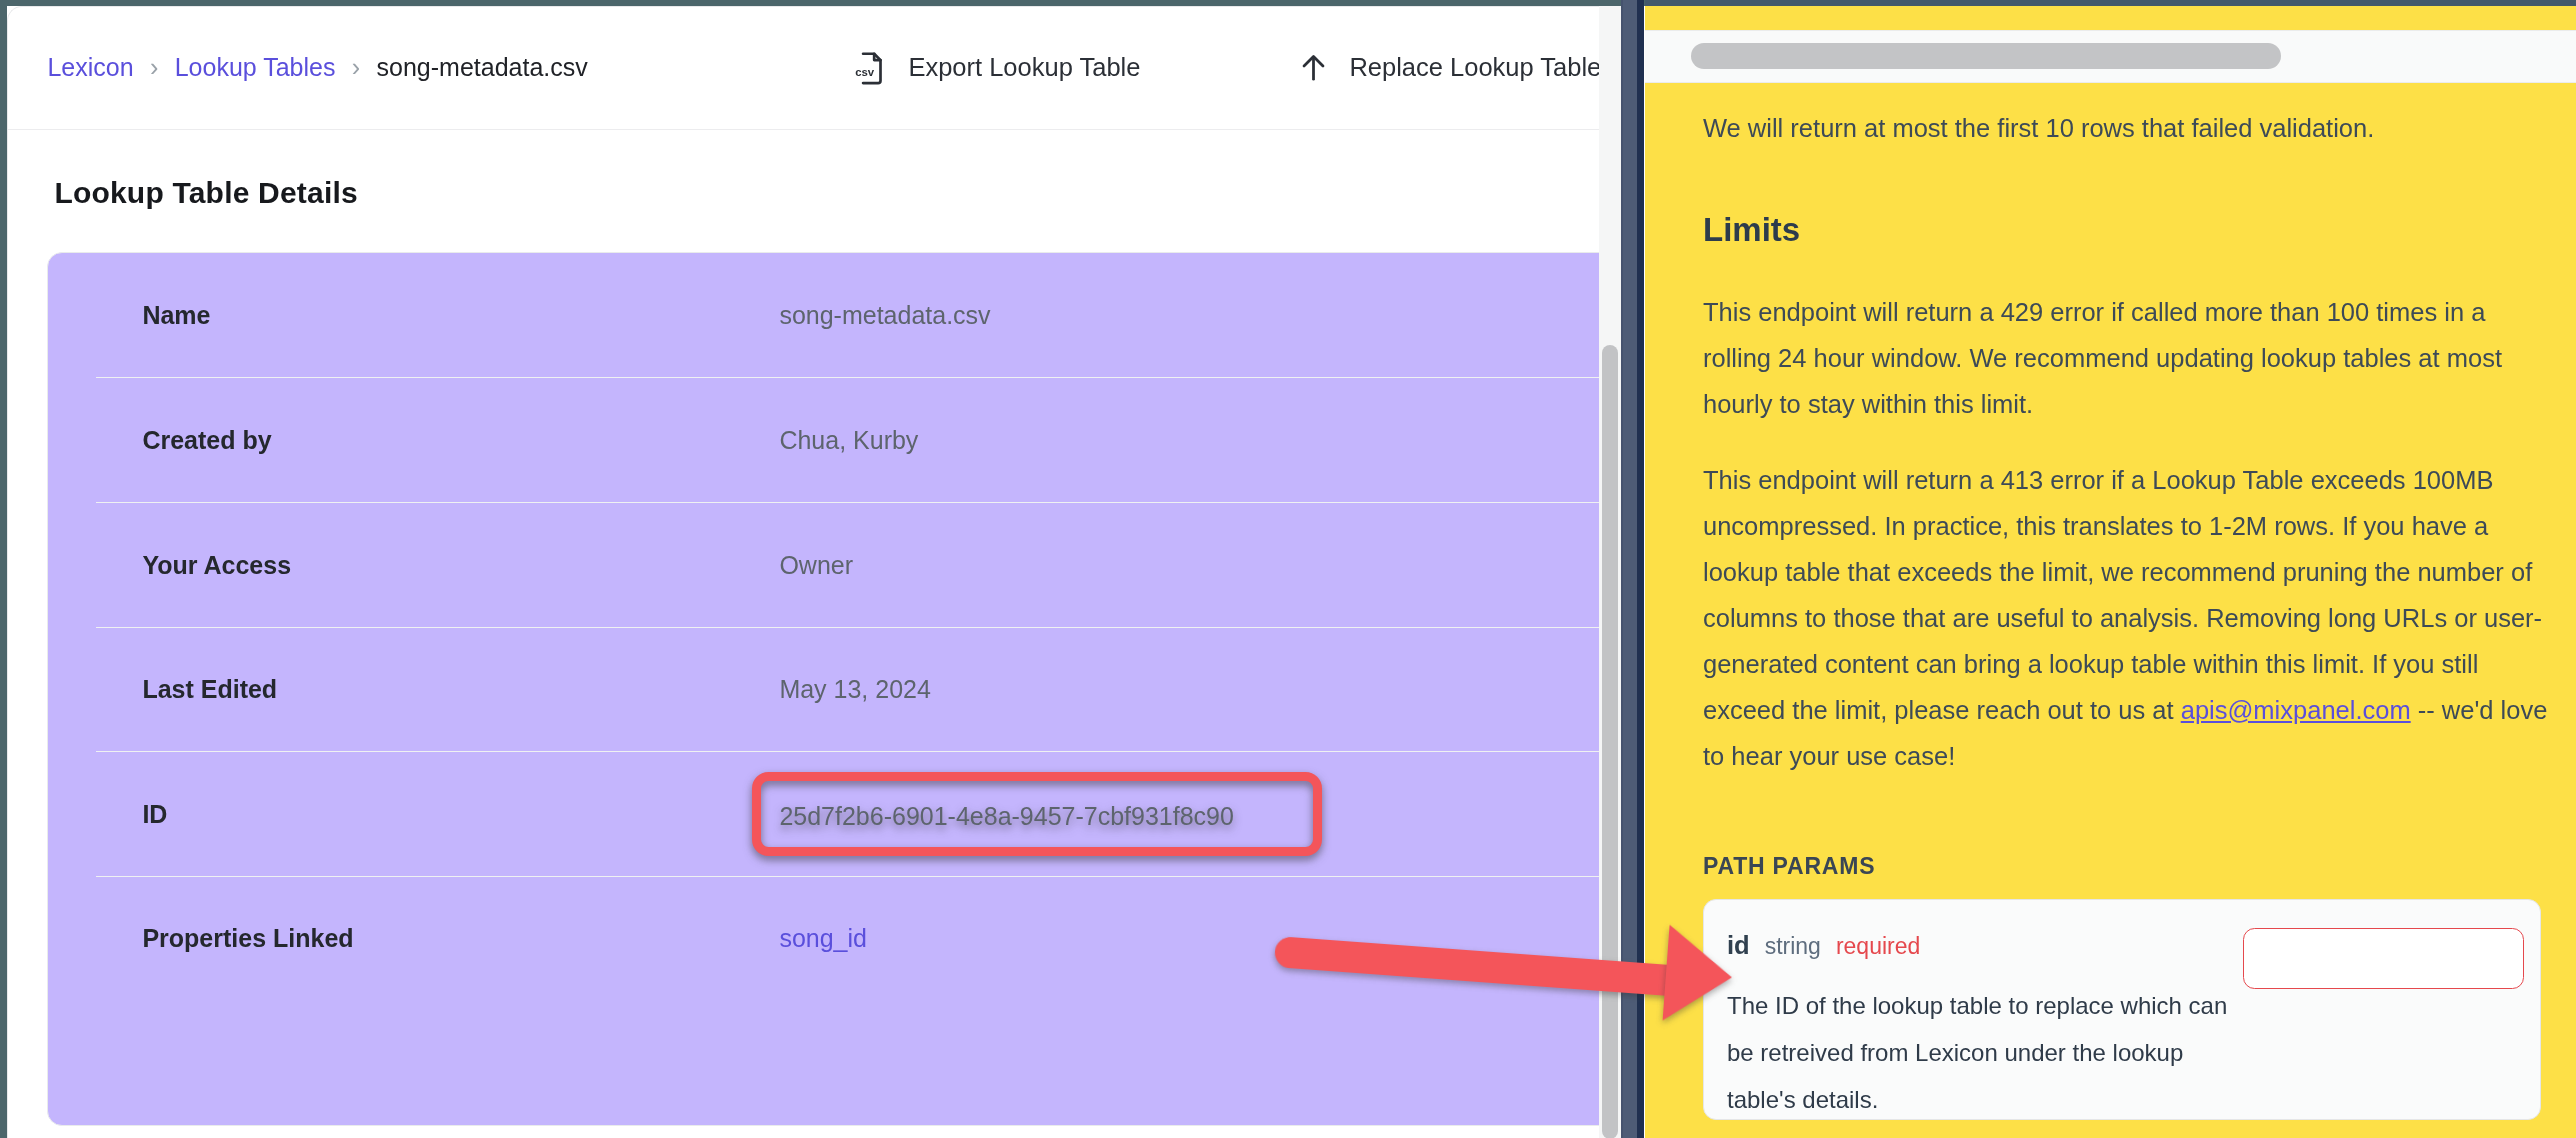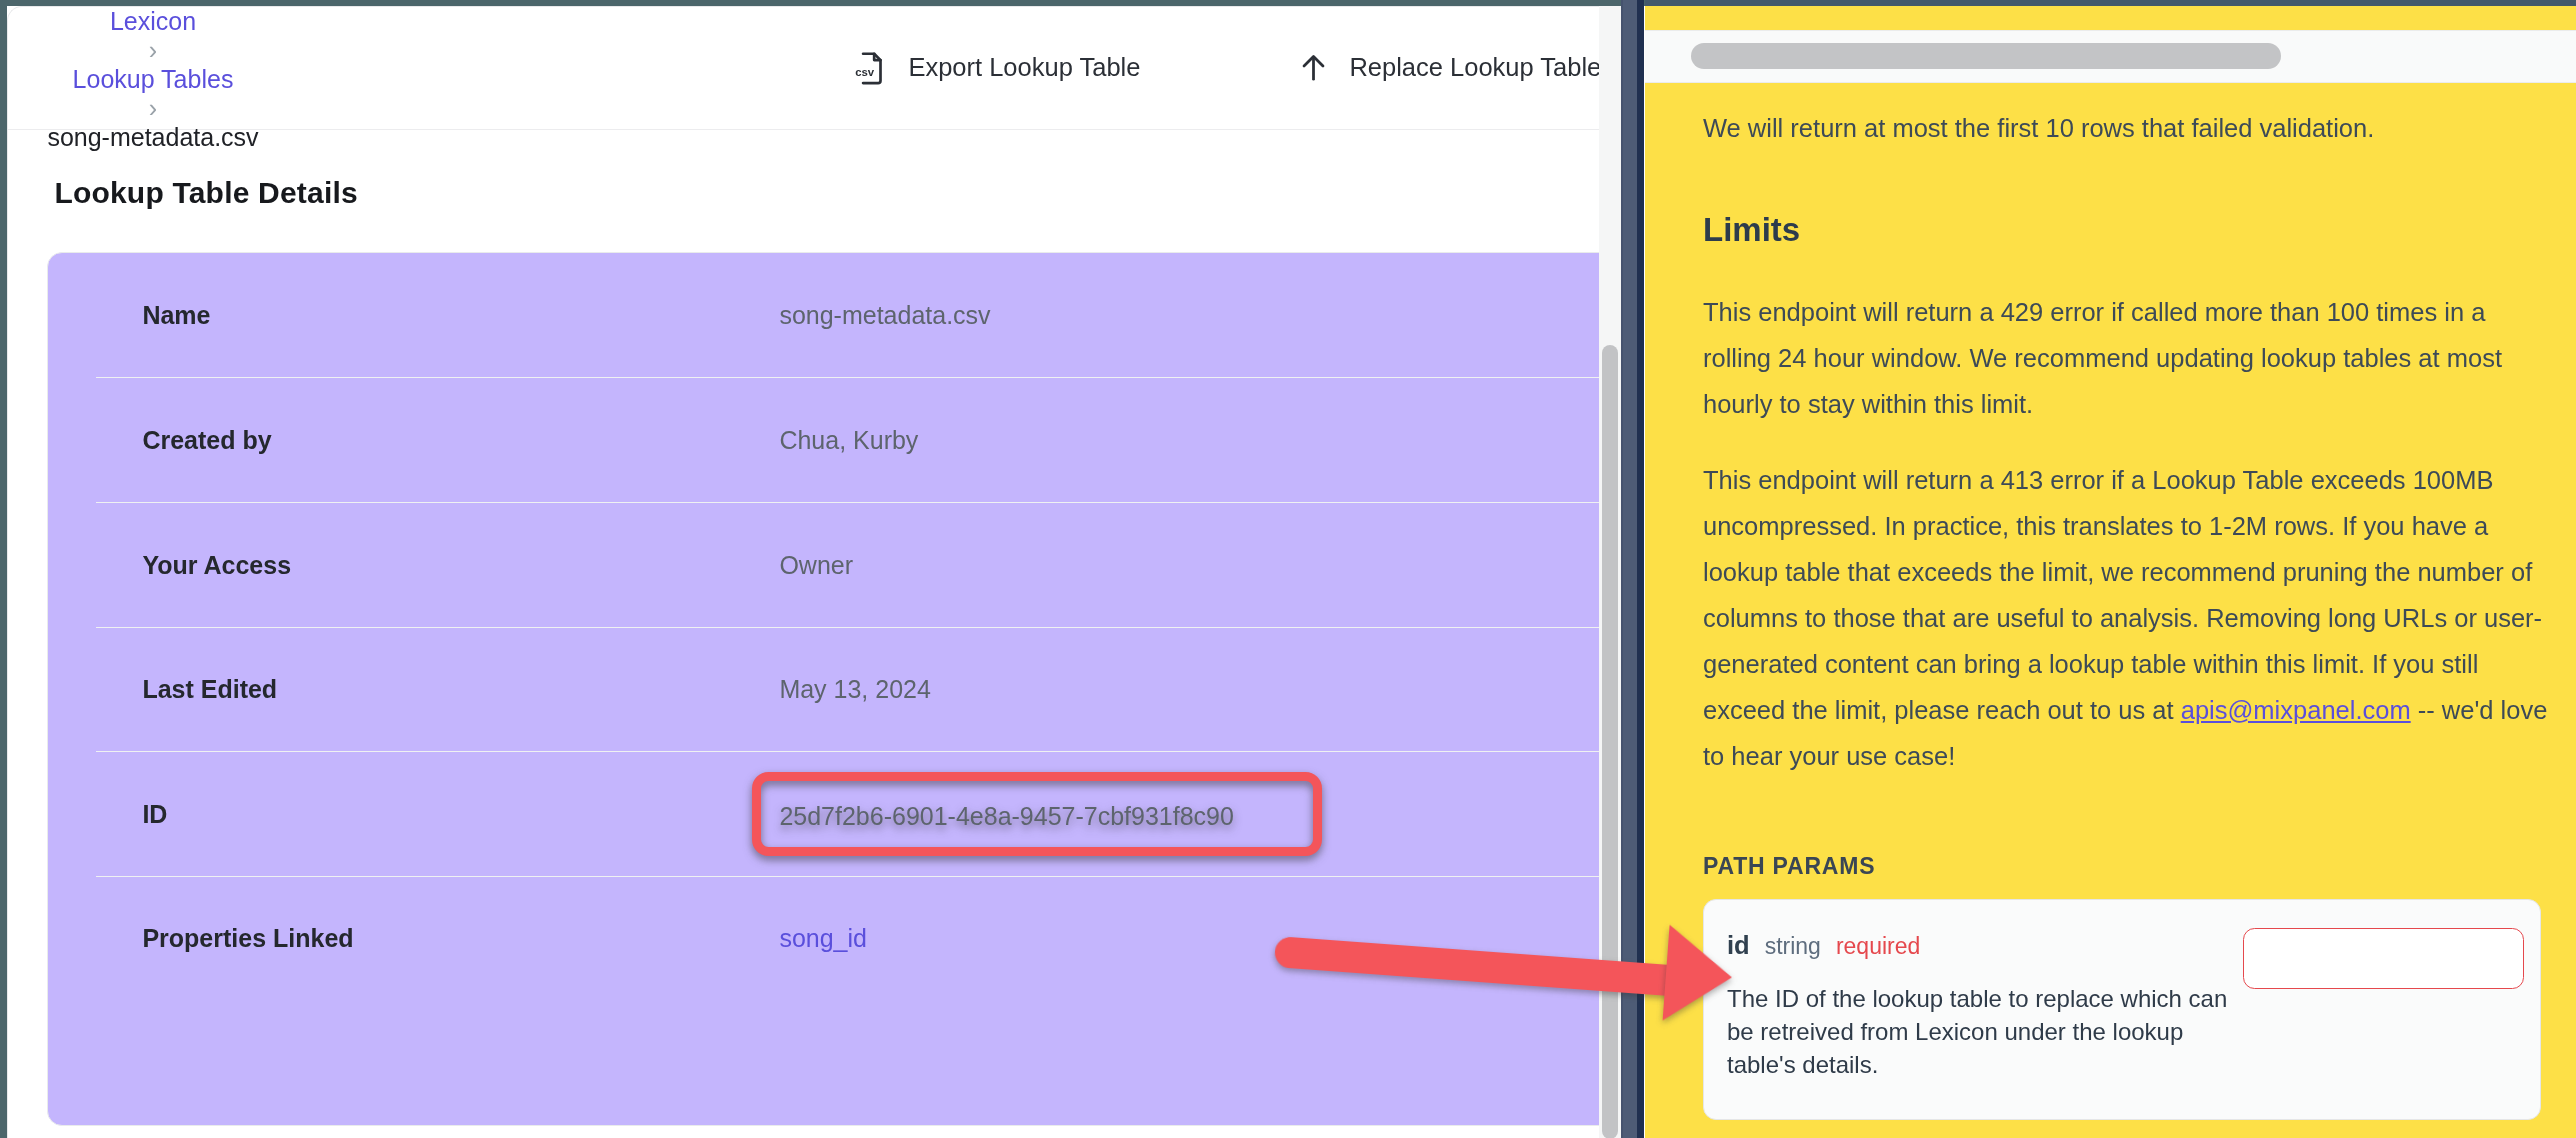--- a/index.html
+++ b/index.html
@@ -21,21 +21,21 @@
     background:#ffffff; border-top-left-radius:15px;
     border-top:0.8px solid #e8e9eb; border-left:0.8px solid #e8e9eb;
     overflow:hidden;
   }
   .lp-header {
     position:absolute; left:0; top:0; width:100%; height:122px;
     border-bottom:1.6px solid #ececee;
   }
   .breadcrumb {
     position:absolute; left:39px; top:0; height:122px;
-    display:flex; align-items:center; font-size:25px;flex-direction:column;
+    display:flex; align-items:center; font-size:25px;
   }
   .crumb-link { color:#5a4fdc; cursor:pointer; }
   .crumb-sep { color:#9aa2a9; margin:0 16.4px; font-size:25px; }
   .crumb-current { color:#202227; }
 
   .hdr-btn { position:absolute; top:0; height:122px; display:flex; align-items:center; gap:18px; cursor:pointer; }
   .hdr-btn .lbl { font-size:25.5px; color:#2b2f36; font-weight:500; white-space:nowrap; }
   .btn-export { left:844px; }
   .btn-replace { left:1288px; }
   .icon-svg { display:block; }
@@ -106,21 +106,21 @@
   .param-head { position:absolute; left:23px; top:31px; display:flex; align-items:baseline; }
   .param-name { font-size:25.5px; font-weight:700; color:#30404f; }
   .param-type { font-size:23px; color:#5e6d7e; margin-left:15px; }
   .param-required { font-size:23px; color:#e5484d; margin-left:15px; }
   .param-input {
     position:absolute; left:539px; top:28px; width:281px; height:61px;
     border:1.6px solid #e5484d; border-radius:11.5px; background:#ffffff;
     font-size:23px; color:#30404f; padding:0 13px; box-sizing:border-box; outline:none;
     font-family:"Liberation Sans", sans-serif;
   }
-  .param-desc { position:absolute; left:23px; top:82px; width:526px; font-size:24px; line-height:33px; color:#2f3b49; }
+  .param-desc { position:absolute; left:23px; top:82px; width:526px; font-size:24px; line-height:47px; color:#2f3b49; }
 
   
   .anno-arrow-body {
     position:absolute; left:1275px; top:936px; width:404px; height:31px;
     background:#f4555a; border-radius:15.6px 3.3px 3.3px 15.6px;
     transform:rotate(4.2deg); transform-origin:left center;
     filter:drop-shadow(0 3.3px 3.3px rgba(50,50,50,0.4));
     z-index:40;
   }
   .anno-arrow-head {

